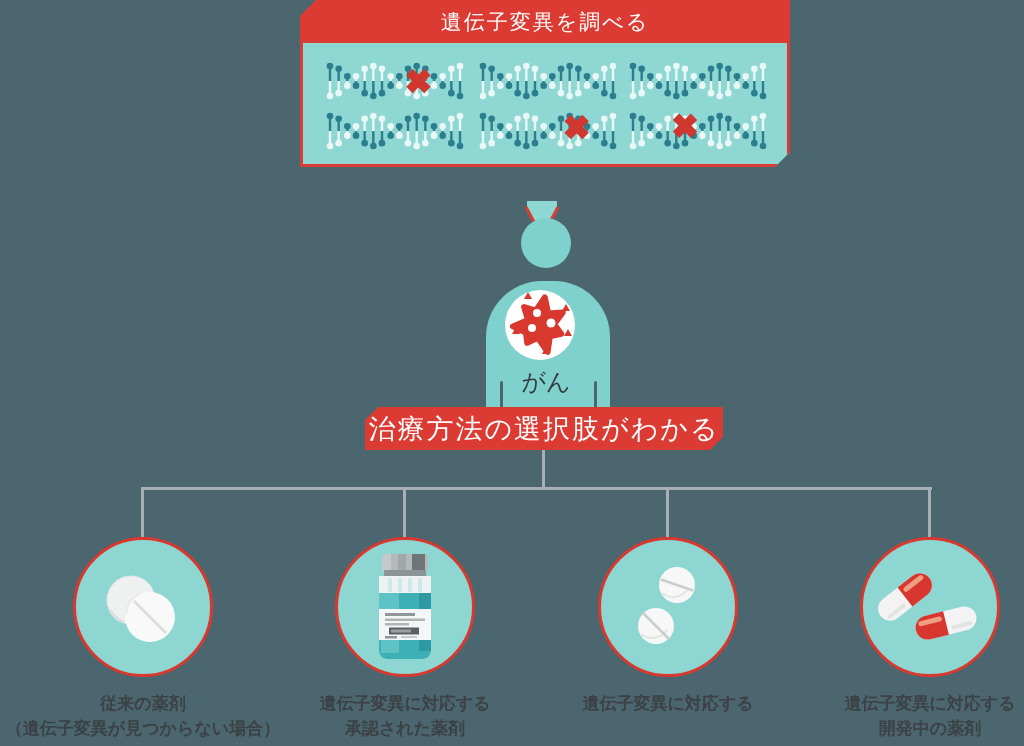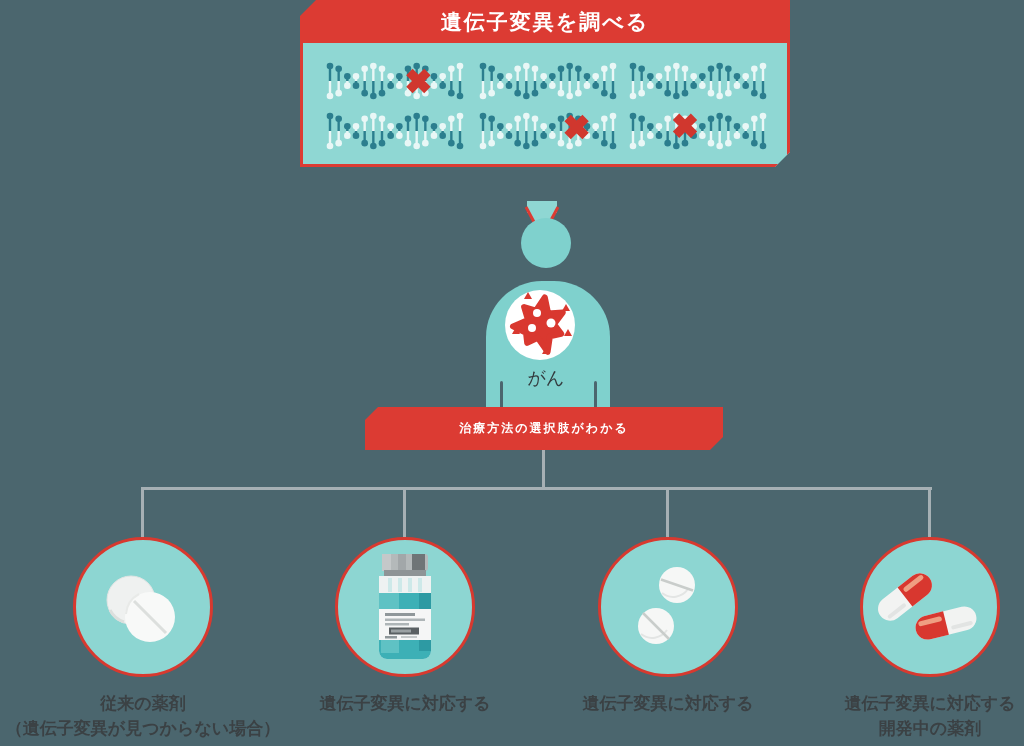--- a/index.html
+++ b/index.html
@@ -1,37 +1,37 @@
 <!DOCTYPE html>
 <html><head>
 <meta charset="utf-8">
 <style>
   html,body{margin:0;padding:0;}
   body{background:#4b666e;font-family:"Liberation Sans","DejaVu Sans",sans-serif;}
   .canvas{position:relative;width:1024px;height:746px;background:#4b666e;overflow:hidden;}
 
   .banner{position:absolute;background:#dc3b33;display:flex;align-items:center;justify-content:center;
-          color:#ffffff;font-weight:bold;}
+          color:#ffffff;font-weight:normal;}
   .banner-top{left:300px;top:0;width:490px;height:43px;font-size:21px;letter-spacing:2px;
           clip-path:polygon(16px 0,100% 0,100% 100%,0 100%,0 16px);}
-  .banner-mid{left:365px;top:407px;width:358px;height:43px;font-size:12px;letter-spacing:2px;
+  .banner-mid{left:365px;top:407px;width:358px;height:43px;font-size:27px;letter-spacing:2px;
           clip-path:polygon(13px 0,100% 0,100% calc(100% - 13px),calc(100% - 13px) 100%,0 100%,0 13px);}
 
   .dna-box{position:absolute;left:300px;top:43px;width:484px;height:121px;background:#8fd7d3;
           border:3px solid #dc3b33;border-top:none;
           clip-path:polygon(0 0,100% 0,100% calc(100% - 15px),calc(100% - 15px) 100%,0 100%);}
   .tail-svg{position:absolute;left:524px;top:201px;overflow:visible;}
 
   .person-head{position:absolute;left:521px;top:218px;width:50px;height:50px;border-radius:50%;background:#7fd1cd;}
   .person-body{position:absolute;left:486px;top:281px;width:124px;height:127px;background:#7fd1cd;
           border-radius:56px 56px 0 0;}
   .arm-notch{position:absolute;width:3px;height:26px;top:381px;background:#4b666e;border-radius:2px 2px 0 0;}
   .cancer-circle{position:absolute;left:505px;top:290px;width:70px;height:70px;border-radius:50%;background:#ffffff;}
   .cancer-label{position:absolute;left:546px;top:366px;transform:translateX(-50%);
-          font-size:18px;color:#333b3e;font-weight:500;}
+          font-size:24px;color:#333b3e;font-weight:500;}
 
   .conn{position:absolute;background:#a6b0b4;}
 
   .opt-circle{position:absolute;top:537px;width:134px;height:134px;border-radius:50%;
           background:#8dd6d2;border:3px solid #d8392f;}
   .opt-circle svg{position:absolute;left:0;top:0;}
   .opt-label{position:absolute;top:691px;width:340px;transform:translateX(-50%);
           text-align:center;font-size:17px;line-height:25px;font-weight:bold;color:#3b4144;}
   .opt-label span{display:block;}
 </style>
@@ -509,20 +509,21 @@
       <rect x="-14" y="22.5" width="20" height="3" fill="#9aa1a3"></rect>
       <rect x="-20" y="29" width="12" height="2.5" fill="#8f979a"></rect>
       <rect x="-4" y="29" width="16" height="2" fill="#c3c8c9"></rect>
       <path d="M-26,33 h52 v11 a8,8 0 0 1 -8,8 h-36 a8,8 0 0 1 -8,-8 z" fill="#3db0b6"></path>
       <rect x="-24" y="33" width="18" height="13" fill="#5fc2c4"></rect>
       <rect x="14" y="33" width="12" height="11" fill="#2d9aa3"></rect>
     </svg>
   </div>
   <div class="opt-label" style="left:405px">
     <span>遺伝子変異に対応する</span>
+    <span>承認された薬剤</span>
   </div>
 
   <div class="opt-circle" style="left:598px">
     <svg width="134" height="134" viewBox="-67 -67 134 134">
       <circle cx="9" cy="-22" r="18" fill="#f6f7f6"></circle>
       <path d="M-6,-14 a18,18 0 0 0 26,-4" fill="none" stroke="#e3e5e4" stroke-width="2"></path>
       <line x1="-7" y1="-27.5" x2="25" y2="-16.5" stroke="#c9cdcb" stroke-width="2.5"></line>
       <circle cx="-12" cy="19" r="18" fill="#f6f7f6"></circle>
       <path d="M-27,27 a18,18 0 0 0 26,-4" fill="none" stroke="#e3e5e4" stroke-width="2"></path>
       <line x1="-25" y1="6" x2="1" y2="32" stroke="#c9cdcb" stroke-width="2.5"></line>

